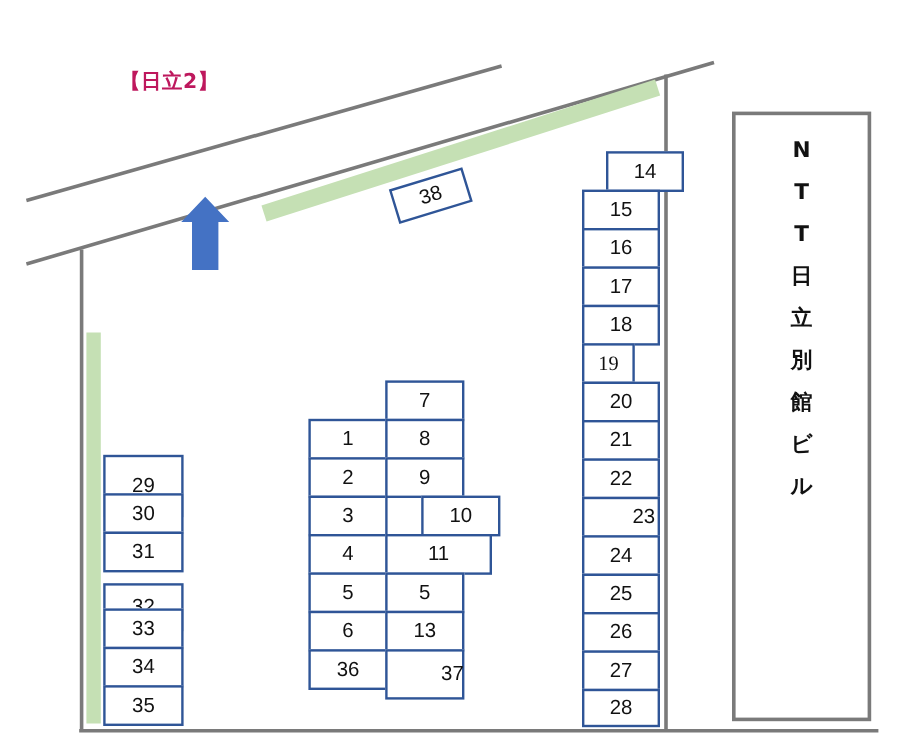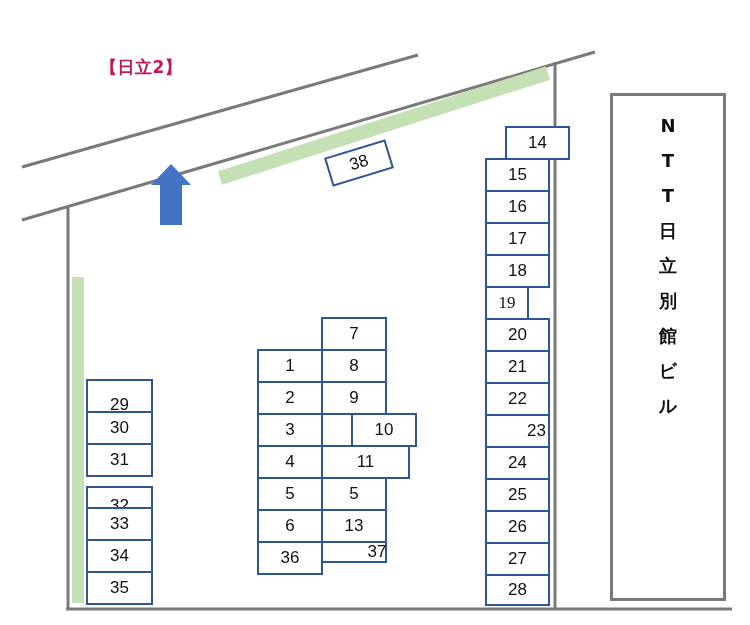--- a/index.html
+++ b/index.html
@@ -63,21 +63,21 @@
 </div>
 
 <div>
   <div class="slot" style="left:321px;top:317px;width:66px;height:34px;">7</div>
   <div class="slot" style="left:321px;top:349px;width:66px;height:34px;">8</div>
   <div class="slot" style="left:321px;top:381px;width:66px;height:34px;">9</div>
   <div class="slot" style="left:321px;top:413px;width:66px;height:34px;margin-left:30px;">10</div>
   <div class="slot" style="left:321px;top:445px;width:89px;height:34px;">11</div>
   <div class="slot" style="left:321px;top:477px;width:66px;height:34px;">5</div>
   <div class="slot" style="left:321px;top:509px;width:66px;height:34px;">13</div>
-  <div class="slot" style="left:321px;top:541px;width:66px;height:22px;padding-left:46px;">37</div>
+  <div class="slot" style="left:321px;top:541px;width:66px;height:42px;padding-left:46px;">37</div>
 </div>
 
 <div>
   <div class="slot" style="left:485px;top:126px;width:65px;height:34px;margin-left:20px;">14</div>
   <div class="slot" style="left:485px;top:158px;width:65px;height:34px;">15</div>
   <div class="slot" style="left:485px;top:190px;width:65px;height:34px;">16</div>
   <div class="slot" style="left:485px;top:222px;width:65px;height:34px;">17</div>
   <div class="slot" style="left:485px;top:254px;width:65px;height:34px;">18</div>
   <div class="slot" style="left:485px;top:286px;width:44px;height:34px;font-family:Liberation Serif, serif;">19</div>
   <div class="slot" style="left:485px;top:318px;width:65px;height:34px;">20</div>

